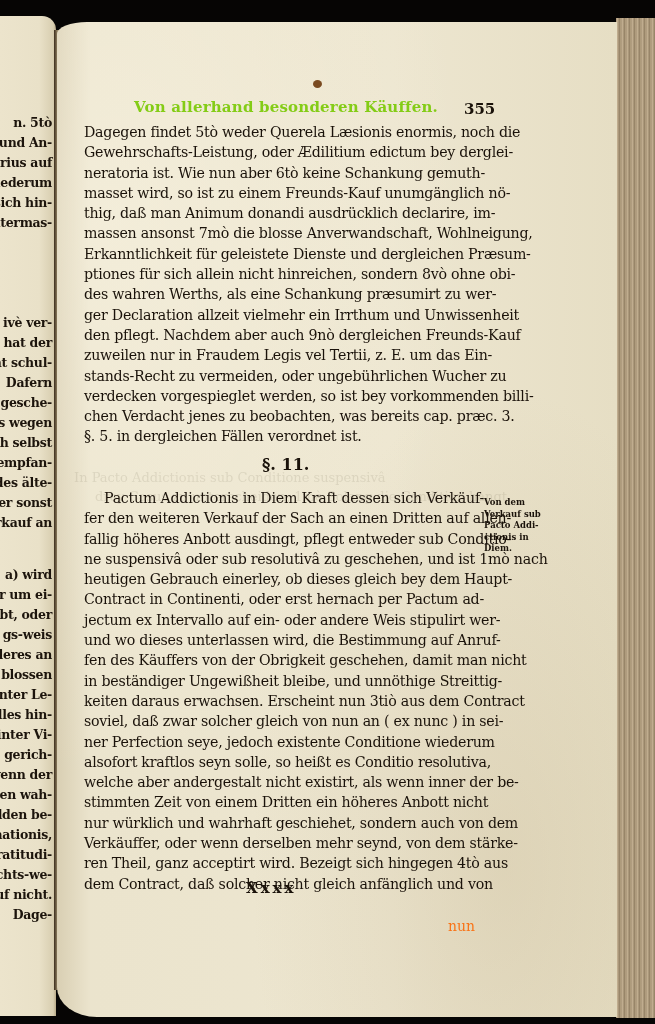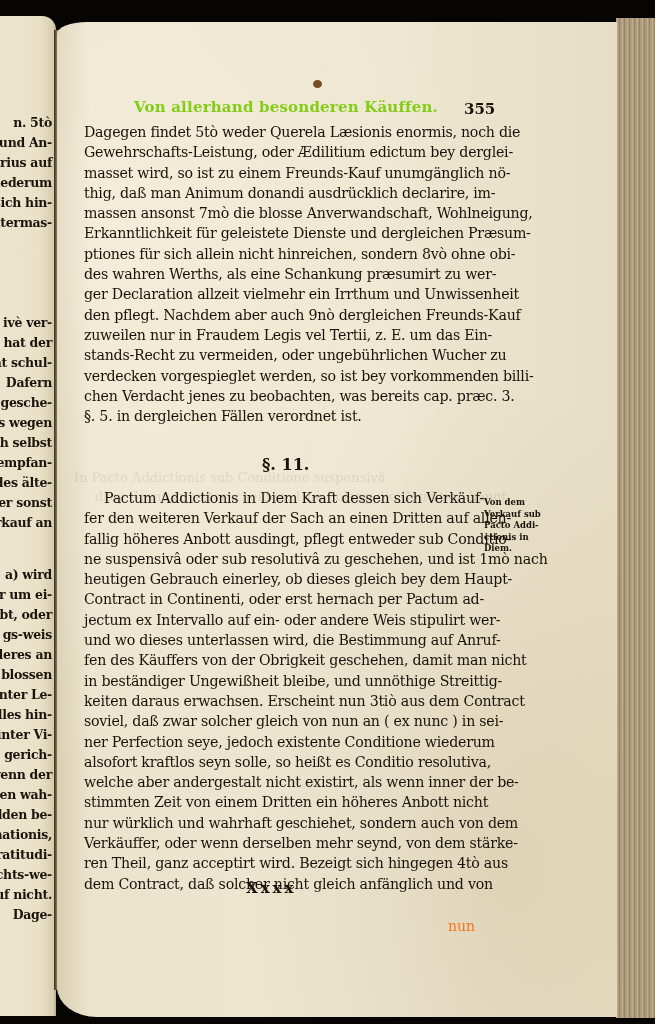--- a/index.html
+++ b/index.html
@@ -121,20 +121,21 @@
 
 <div class="bleed" style="left:74px;top:470px;">In Pacto Addictionis sub Conditione suspensivâ</div>
 <div class="bleed" style="left:95px;top:489px;">drey Casus zu unterscheiden, 1mò Solang die Condition hangt,</div>
 
 <div class="running-head">Von allerhand besonderen Käuffen.</div>
 <div class="page-number">355</div>
 
 <div class="body-text" id="para1">
     <div class="line">Dagegen findet 5tò weder Querela Læsionis enormis, noch die</div>
     <div class="line">Gewehrschafts-Leistung, oder Ædilitium edictum bey derglei-</div>
+    <div class="line">neratoria ist.   Wie nun aber 6tò keine Schankung gemuth-</div>
     <div class="line">masset wird, so ist zu einem Freunds-Kauf unumgänglich nö-</div>
     <div class="line">thig, daß man Animum donandi ausdrücklich declarire, im-</div>
     <div class="line">massen ansonst 7mò die blosse Anverwandschaft, Wohlneigung,</div>
     <div class="line">Erkanntlichkeit für geleistete Dienste und dergleichen Præsum-</div>
     <div class="line">ptiones für sich allein nicht hinreichen, sondern 8vò ohne obi-</div>
     <div class="line">des wahren Werths, als eine Schankung præsumirt zu wer-</div>
     <div class="line">ger Declaration allzeit vielmehr ein Irrthum und Unwissenheit</div>
     <div class="line">den pflegt.   Nachdem aber auch 9nò dergleichen Freunds-Kauf</div>
     <div class="line">zuweilen nur in Fraudem Legis vel Tertii, z. E. um das Ein-</div>
     <div class="line">stands-Recht zu vermeiden, oder ungebührlichen Wucher zu</div>

